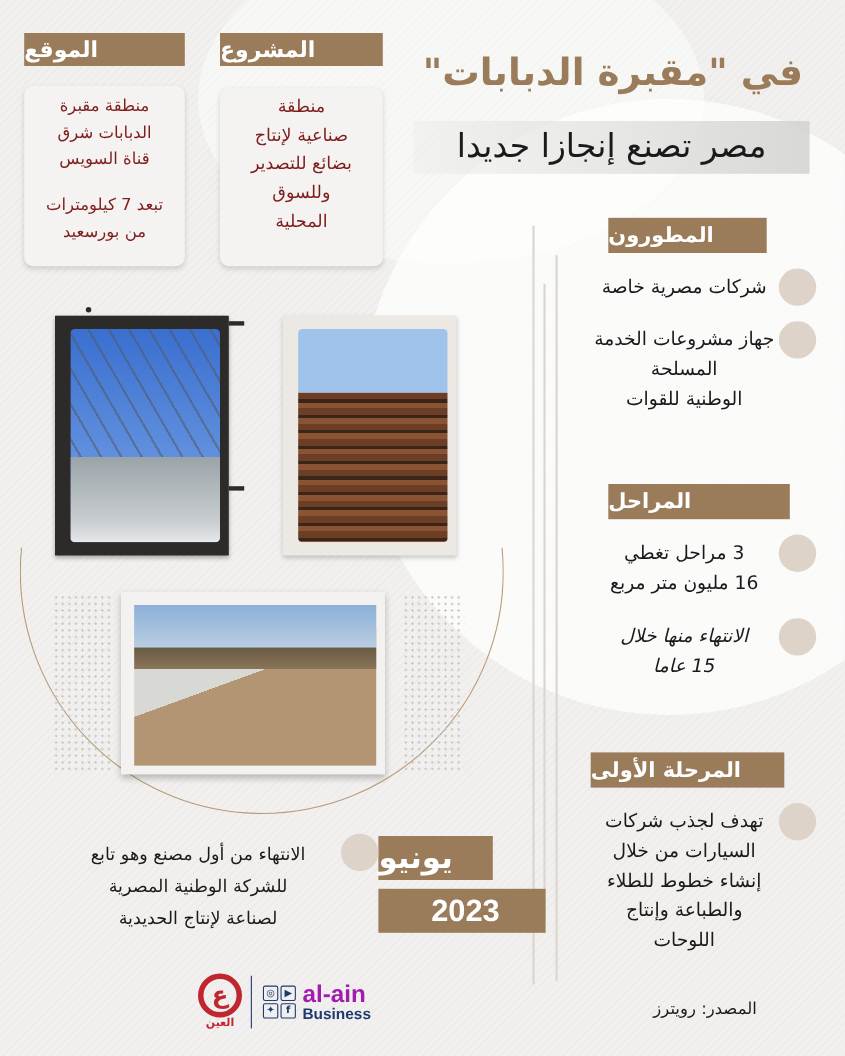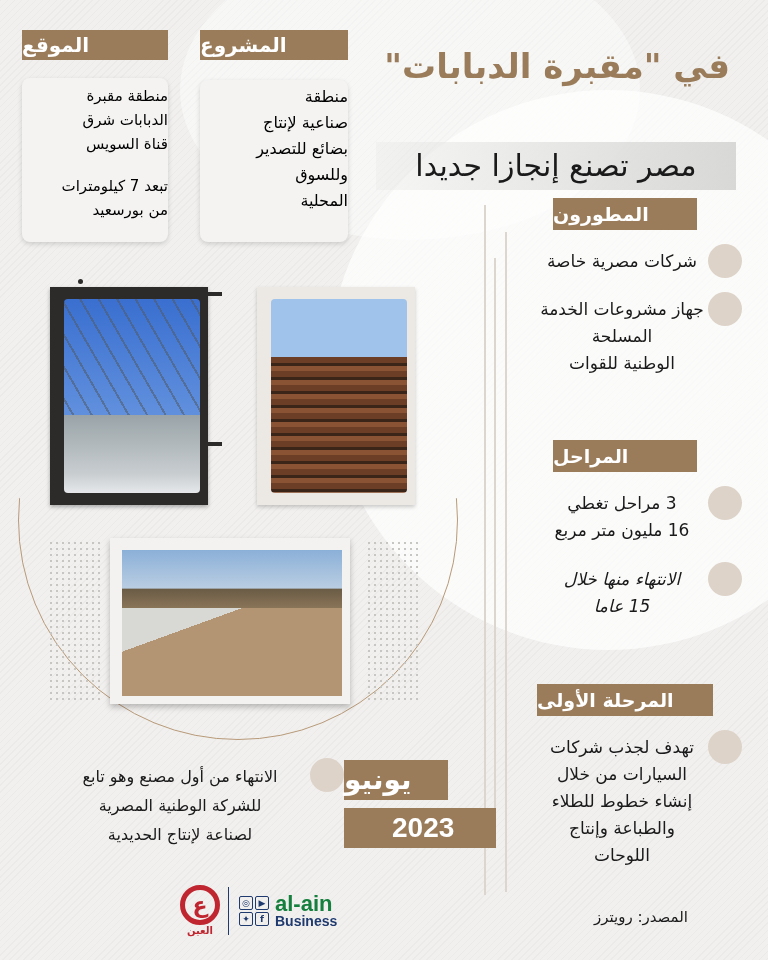--- a/index.html
+++ b/index.html
@@ -19,28 +19,28 @@
       border-radius: 50%; background: rgba(255,255,255,0.45);
     }
     .abs { position: absolute; }
     .title1 {
       right: 38px; top: 46px; font-size: 34px; font-weight: bold; color: #9a7c5a;
       white-space: nowrap;
     }
     .title2 {
       right: 32px; top: 110px; width: 360px; height: 48px;
       background: linear-gradient(to left, rgba(210,210,208,0.85), rgba(230,230,228,0.3));
-      font-size: 30px; color: #1a1a1a; text-align: center; line-height: 48px; margin-top: 32px;
+      font-size: 30px; color: #1a1a1a; text-align: center; line-height: 48px;
     }
     .tag {
       background: #9a7c5a; color: #fff; font-weight: bold; text-align: left;
     }
     .card {
       background: #f4f3f2; border-radius: 8px; box-shadow: 0 2px 5px rgba(0,0,0,0.15);
-      color: #000000; text-align: right; font-size: 16px; line-height: 26px;
+      color: #7f1d1d; text-align: center; font-size: 16px; line-height: 26px;
     }
     .vline { width: 2px; background: #dcd6cf; }
     .bullet-wrap { position: absolute; text-align: center; color: #1a1a1a; font-size: 17px; line-height: 27px; }
     .dot {
       position: absolute; width: 34px; height: 34px; border-radius: 50%;
       background: #ddd3c8;
     }
     .txt { position: relative; }
     .frame-dark {
       background: #2c2b2a; box-shadow: 0 2px 4px rgba(0,0,0,0.3);
@@ -80,21 +80,21 @@
     }
     .footer-logo { position: absolute; left: 180px; top: 885px; direction: ltr; display: flex; align-items: center; }
     .logo-circle {
       width: 40px; height: 40px; border-radius: 50%; border: 5px solid #c0262f; box-sizing: border-box;
       color: #c0262f; font-weight: bold; font-size: 22px; display: flex; align-items: center; justify-content: center;
     }
     .logo-sub { font-size: 10px; color: #c0262f; font-weight: bold; text-align: center; }
     .social-grid { display: grid; grid-template-columns: 14px 14px; gap: 2px; margin: 0 6px 0 10px; }
     .social { width: 14px; height: 14px; border: 1.5px solid #1f3a6e; box-sizing: border-box; border-radius: 2px;
       font-size: 9px; color: #1f3a6e; display: flex; align-items: center; justify-content: center; font-weight: bold; }
-    .brand1 { font-family: "Liberation Sans", sans-serif; font-size: 22px; font-weight: bold; color: #15803d; line-height: 20px; }
+    .brand1 { font-family: "Liberation Sans", sans-serif; font-size: 22px; font-weight: bold; color: #a21caf; line-height: 20px; }
     .brand2 { font-family: "Liberation Sans", sans-serif; font-size: 14px; font-weight: bold; color: #1f3a6e; line-height: 14px; }
     .logo-divider { width: 1px; height: 48px; background: #1f3a6e; margin-left: 8px; }
   </style>
 </head>
 <body>
 
 <div class="bg-swoosh2"></div>
 <div class="bg-swoosh"></div>
 
 <div class="abs title1">في "مقبرة الدبابات"</div>
@@ -128,21 +128,21 @@
   <div class="dot" style="right:-10px; top:-4px;"></div>
   <div class="txt">شركات مصرية خاصة</div>
 </div>
 <div class="bullet-wrap" style="right:36px; top:296px; width:220px;">
   <div class="dot" style="right:-10px; top:-4px;"></div>
   <div class="txt">جهاز مشروعات الخدمة</div>
   <div class="txt">المسلحة</div>
   <div class="txt">الوطنية للقوات</div>
 </div>
 
-<div class="abs tag" style="left:553px; top:440px; width:144px; height:32px; font-size:19px; line-height:32px;">المراحل</div>
+<div class="abs tag" style="left:553px; top:440px; width:165px; height:32px; font-size:19px; line-height:32px;">المراحل</div>
 <div class="bullet-wrap" style="right:36px; top:490px; width:220px;">
   <div class="dot" style="right:-10px; top:-4px;"></div>
   <div class="txt">3 مراحل تغطي</div>
   <div class="txt">16 مليون متر مربع</div>
 </div>
 <div class="bullet-wrap" style="right:36px; top:566px; width:220px;font-style:italic;">
   <div class="dot" style="right:-10px; top:-4px;"></div>
   <div class="txt">الانتهاء منها خلال</div>
   <div class="txt">15 عاما</div>
 </div>

